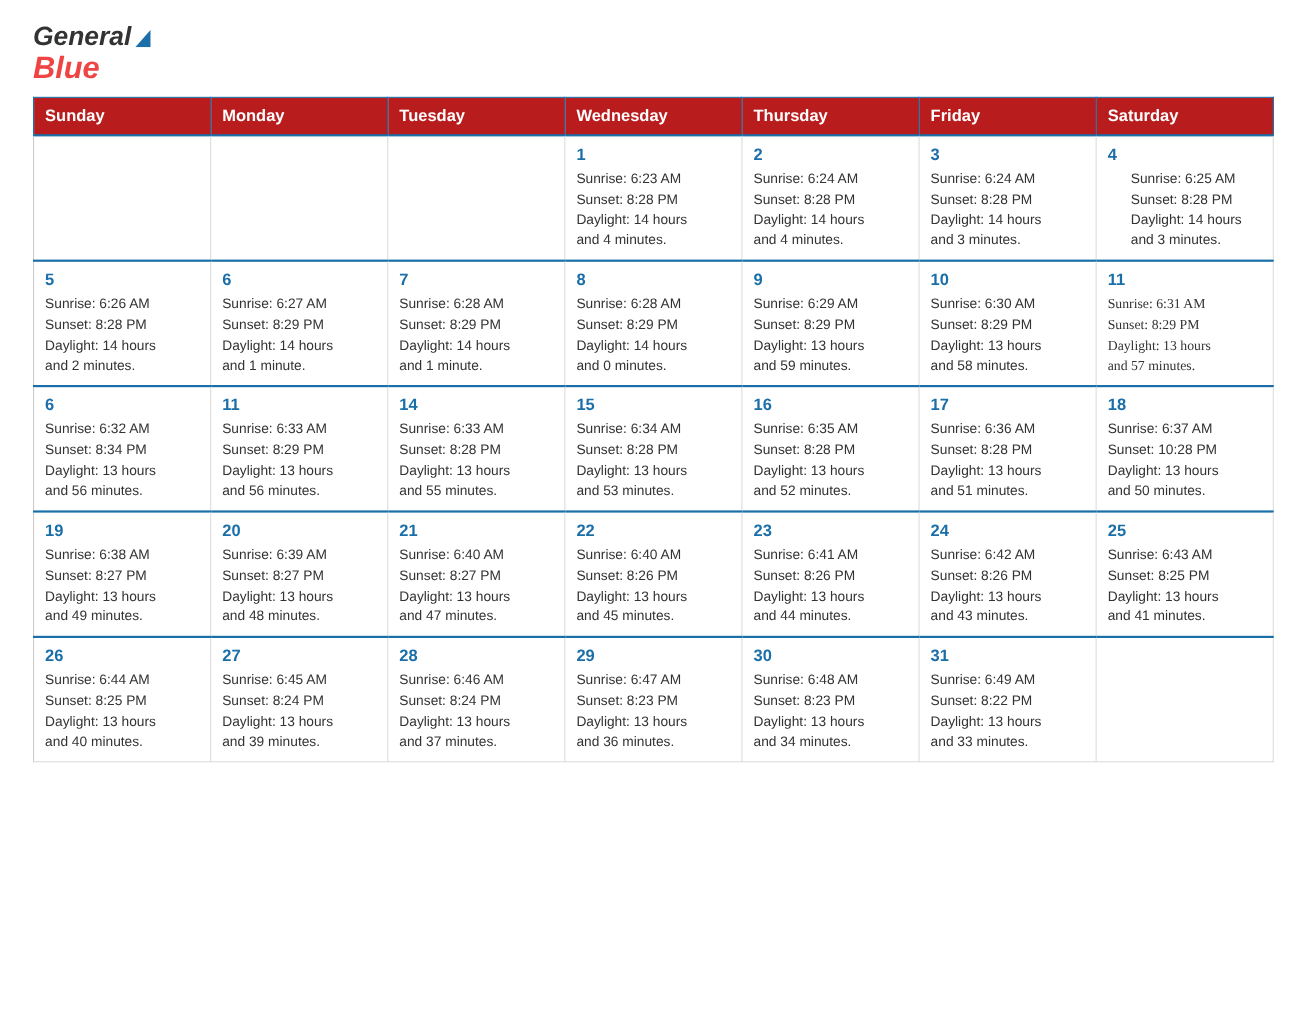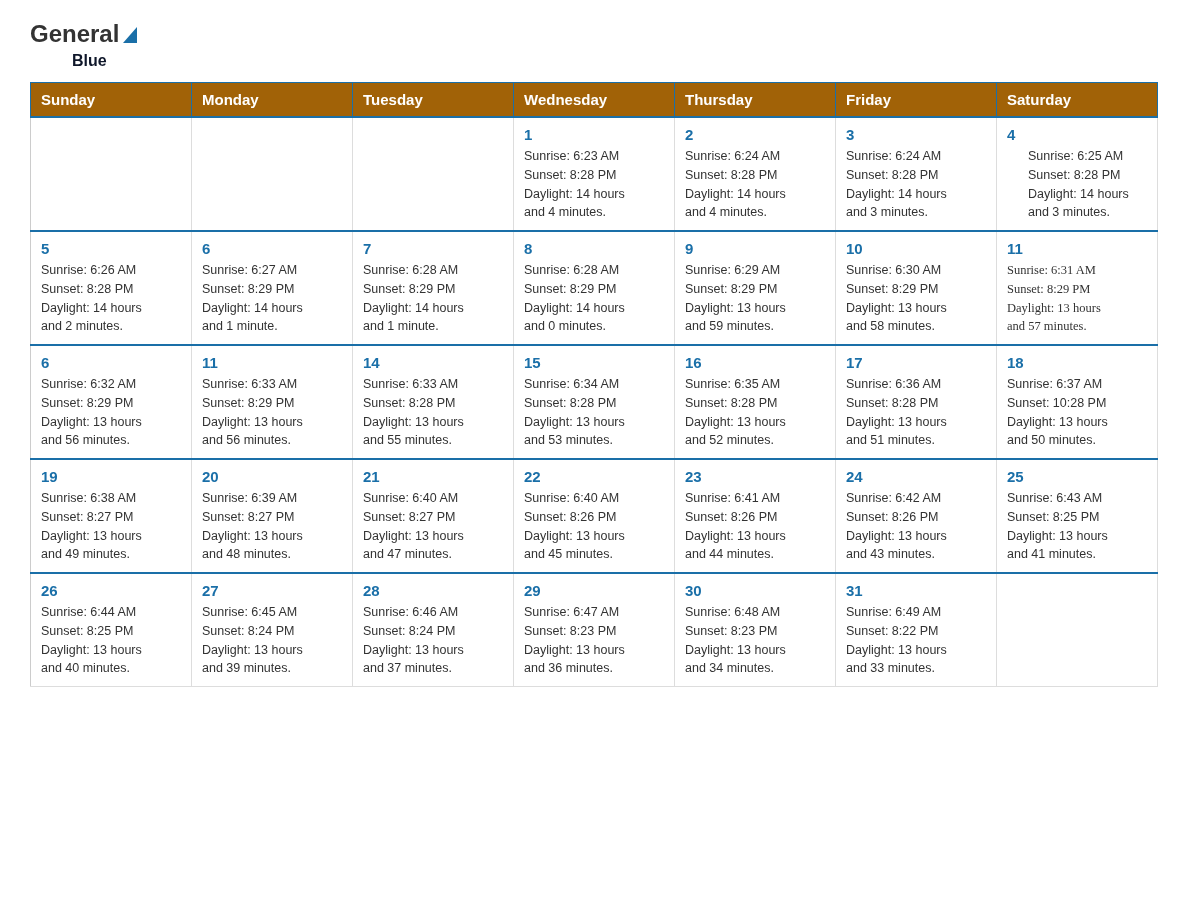--- a/index.html
+++ b/index.html
@@ -10,20 +10,21 @@
       width: 1188px;
       min-height: 918px;
       padding: 20px 30px;
     }
 
     .header {
       display: flex;
       justify-content: space-between;
       align-items: flex-end;
       margin-bottom: 10px;
+      font-style: italic;
     }
 
     .logo {
       display: flex;
       flex-direction: column;
       align-items: flex-start;
     }
 
     .logo-line {
       color: #1a6fa8;
@@ -50,21 +51,21 @@
       margin-top: 4px;
     }
 
     .calendar {
       width: 100%;
       border-collapse: collapse;
       margin-top: 10px;
     }
 
     .calendar thead th {
-      background-color: #a16207;
+      background-color: #b91c1c;
       color: #fff;
       font-size: 15px;
       font-weight: bold;
       padding: 8px 10px;
       text-align: left;
       border: 1px solid #1a6fa8;
     }
 
     .calendar tbody td {
       vertical-align: top;
@@ -111,24 +112,23 @@
       gap: 0;
     }
 
     .logo-general {
       font-size: 24px;
       font-weight: bold;
       color: #333;
     }
 
     .logo-blue-text {
-      font-size: 16px;
+      font-size: 28px;
       font-weight: bold;
-      color: #0f172a;
-      margin-left: 42px;
+      color: #ef4444;
     }
 
     .logo-icon {
       display: inline-flex;
       align-items: center;
       margin-left: 2px;
     }
   </style>
 </head>
 <body>
@@ -245,21 +245,21 @@
           <div class="day-info" style="white-space: pre-line; font-family: Liberation Serif, serif;">Sunrise: 6:31 AM
 Sunset: 8:29 PM
 Daylight: 13 hours
 and 57 minutes.</div>
         </td>
       </tr>
       <tr>
         <td>
           <span class="day-number">6</span>
           <div class="day-info" style="white-space: pre-line;">Sunrise: 6:32 AM
-Sunset: 8:29 PM
+Sunset: 8:34 PM
 Daylight: 13 hours
 and 56 minutes.</div>
         </td>
         <td>
           <span class="day-number">11</span>
           <div class="day-info" style="white-space: pre-line;">Sunrise: 6:33 AM
 Sunset: 8:29 PM
 Daylight: 13 hours
 and 56 minutes.</div>
         </td>

